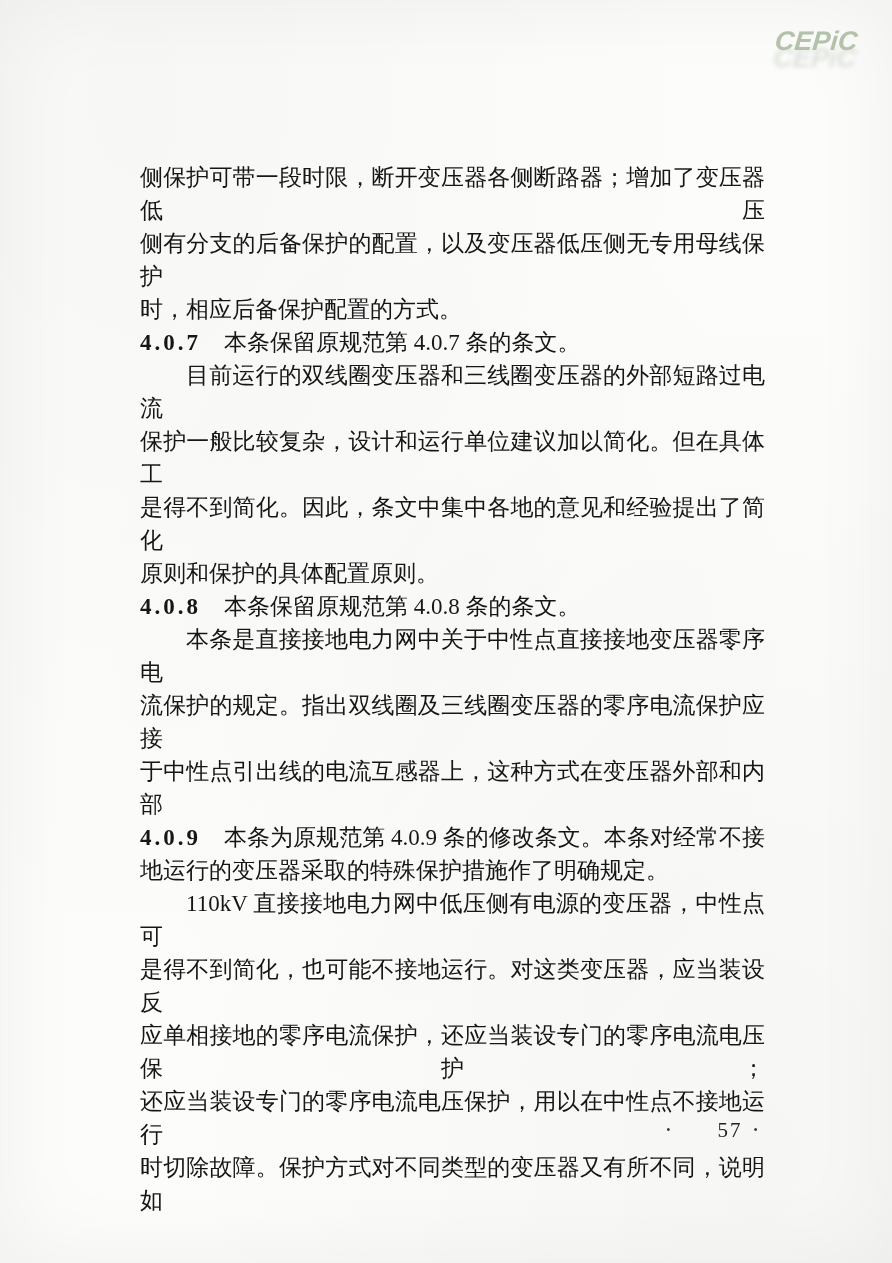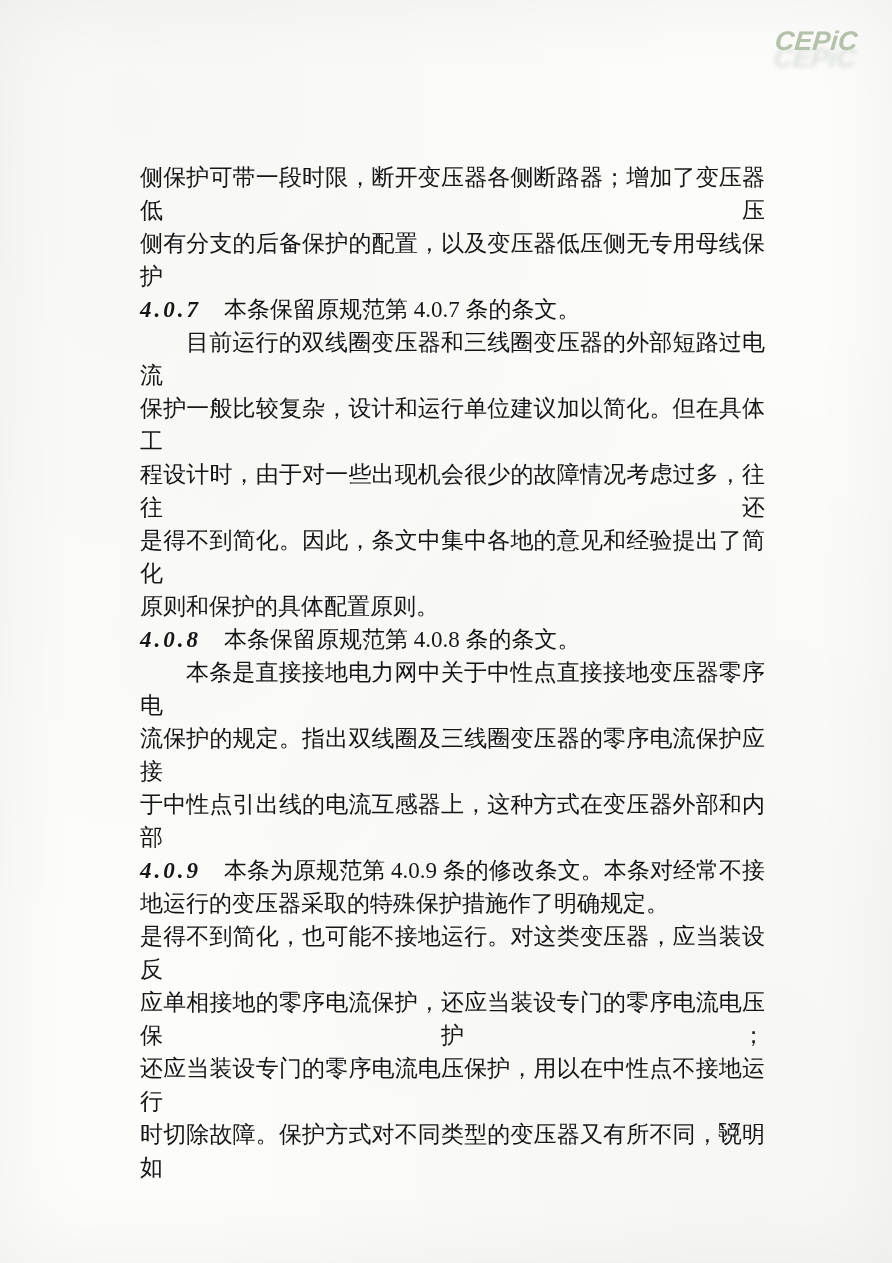--- a/index.html
+++ b/index.html
@@ -41,21 +41,21 @@
     left: 140px;
     top: 161px;
     width: 625px;
     font-size: 23px;
     line-height: 33px;
   }
   .line { text-align: justify; }
   .line.fill { text-align-last: justify; }
   .line.indent { text-indent: 46px; }
   .run { }
-  .bold { font-weight: bold; letter-spacing: 3px; font-style: italic; }
+  .bold { font-weight: bold; letter-spacing: 3px; }
 
   
   .pagenum {
     position: absolute;
     top: 1118px;
     left: 664px;
     width: 96px;
     display: flex;
     align-items: center;
     justify-content: center;
@@ -72,32 +72,33 @@
 <div class="page">
 
   <div class="logo">
     <span class="logo-text" style="color: rgb(180, 193, 171);">CEPiC</span>
   </div>
 
   <div class="content">
     <div>
         <div class="line fill"><span class="run">侧保护可带一段时限，断开变压器各侧断路器；增加了变压器低压</span></div>
         <div class="line fill"><span class="run">侧有分支的后备保护的配置，以及变压器低压侧无专用母线保护</span></div>
+        <div class="line"><span class="run">时，相应后备保护配置的方式。</span></div>
         <div class="line"><span class="bold">4.0.7</span><span class="run">　本条保留原规范第 4.0.7 条的条文。</span></div>
         <div class="line fill indent"><span class="run">目前运行的双线圈变压器和三线圈变压器的外部短路过电流</span></div>
         <div class="line fill"><span class="run">保护一般比较复杂，设计和运行单位建议加以简化。但在具体工</span></div>
-        <div class="line fill"><span class="run">程设计时，由于对一些出现机会很少的故障情况考虑过多，往往还</span></div>
         <div class="line fill"><span class="run">是得不到简化。因此，条文中集中各地的意见和经验提出了简化</span></div>
         <div class="line"><span class="run">原则和保护的具体配置原则。</span></div>
         <div class="line"><span class="bold">4.0.8</span><span class="run">　本条保留原规范第 4.0.8 条的条文。</span></div>
         <div class="line fill indent"><span class="run">本条是直接接地电力网中关于中性点直接接地变压器零序电</span></div>
         <div class="line fill"><span class="run">流保护的规定。指出双线圈及三线圈变压器的零序电流保护应接</span></div>
         <div class="line fill"><span class="run">于中性点引出线的电流互感器上，这种方式在变压器外部和内部</span></div>
         <div class="line fill"><span class="bold">4.0.9</span><span class="run">　本条为原规范第 4.0.9 条的修改条文。本条对经常不接</span></div>
         <div class="line"><span class="run">地运行的变压器采取的特殊保护措施作了明确规定。</span></div>
+        <div class="line fill indent"><span class="run">110kV 直接接地电力网中低压侧有电源的变压器，中性点可</span></div>
         <div class="line fill"><span class="run">是得不到简化，也可能不接地运行。对这类变压器，应当装设反</span></div>
         <div class="line fill"><span class="run">应单相接地的零序电流保护，还应当装设专门的零序电流电压保护；</span></div>
         <div class="line fill"><span class="run">还应当装设专门的零序电流电压保护，用以在中性点不接地运行</span></div>
         <div class="line fill"><span class="run">时切除故障。保护方式对不同类型的变压器又有所不同，说明如</span></div>
       </div>
   </div>
 
   <div class="pagenum">
     <span class="dot">•</span>
     <span class="num">57</span>

